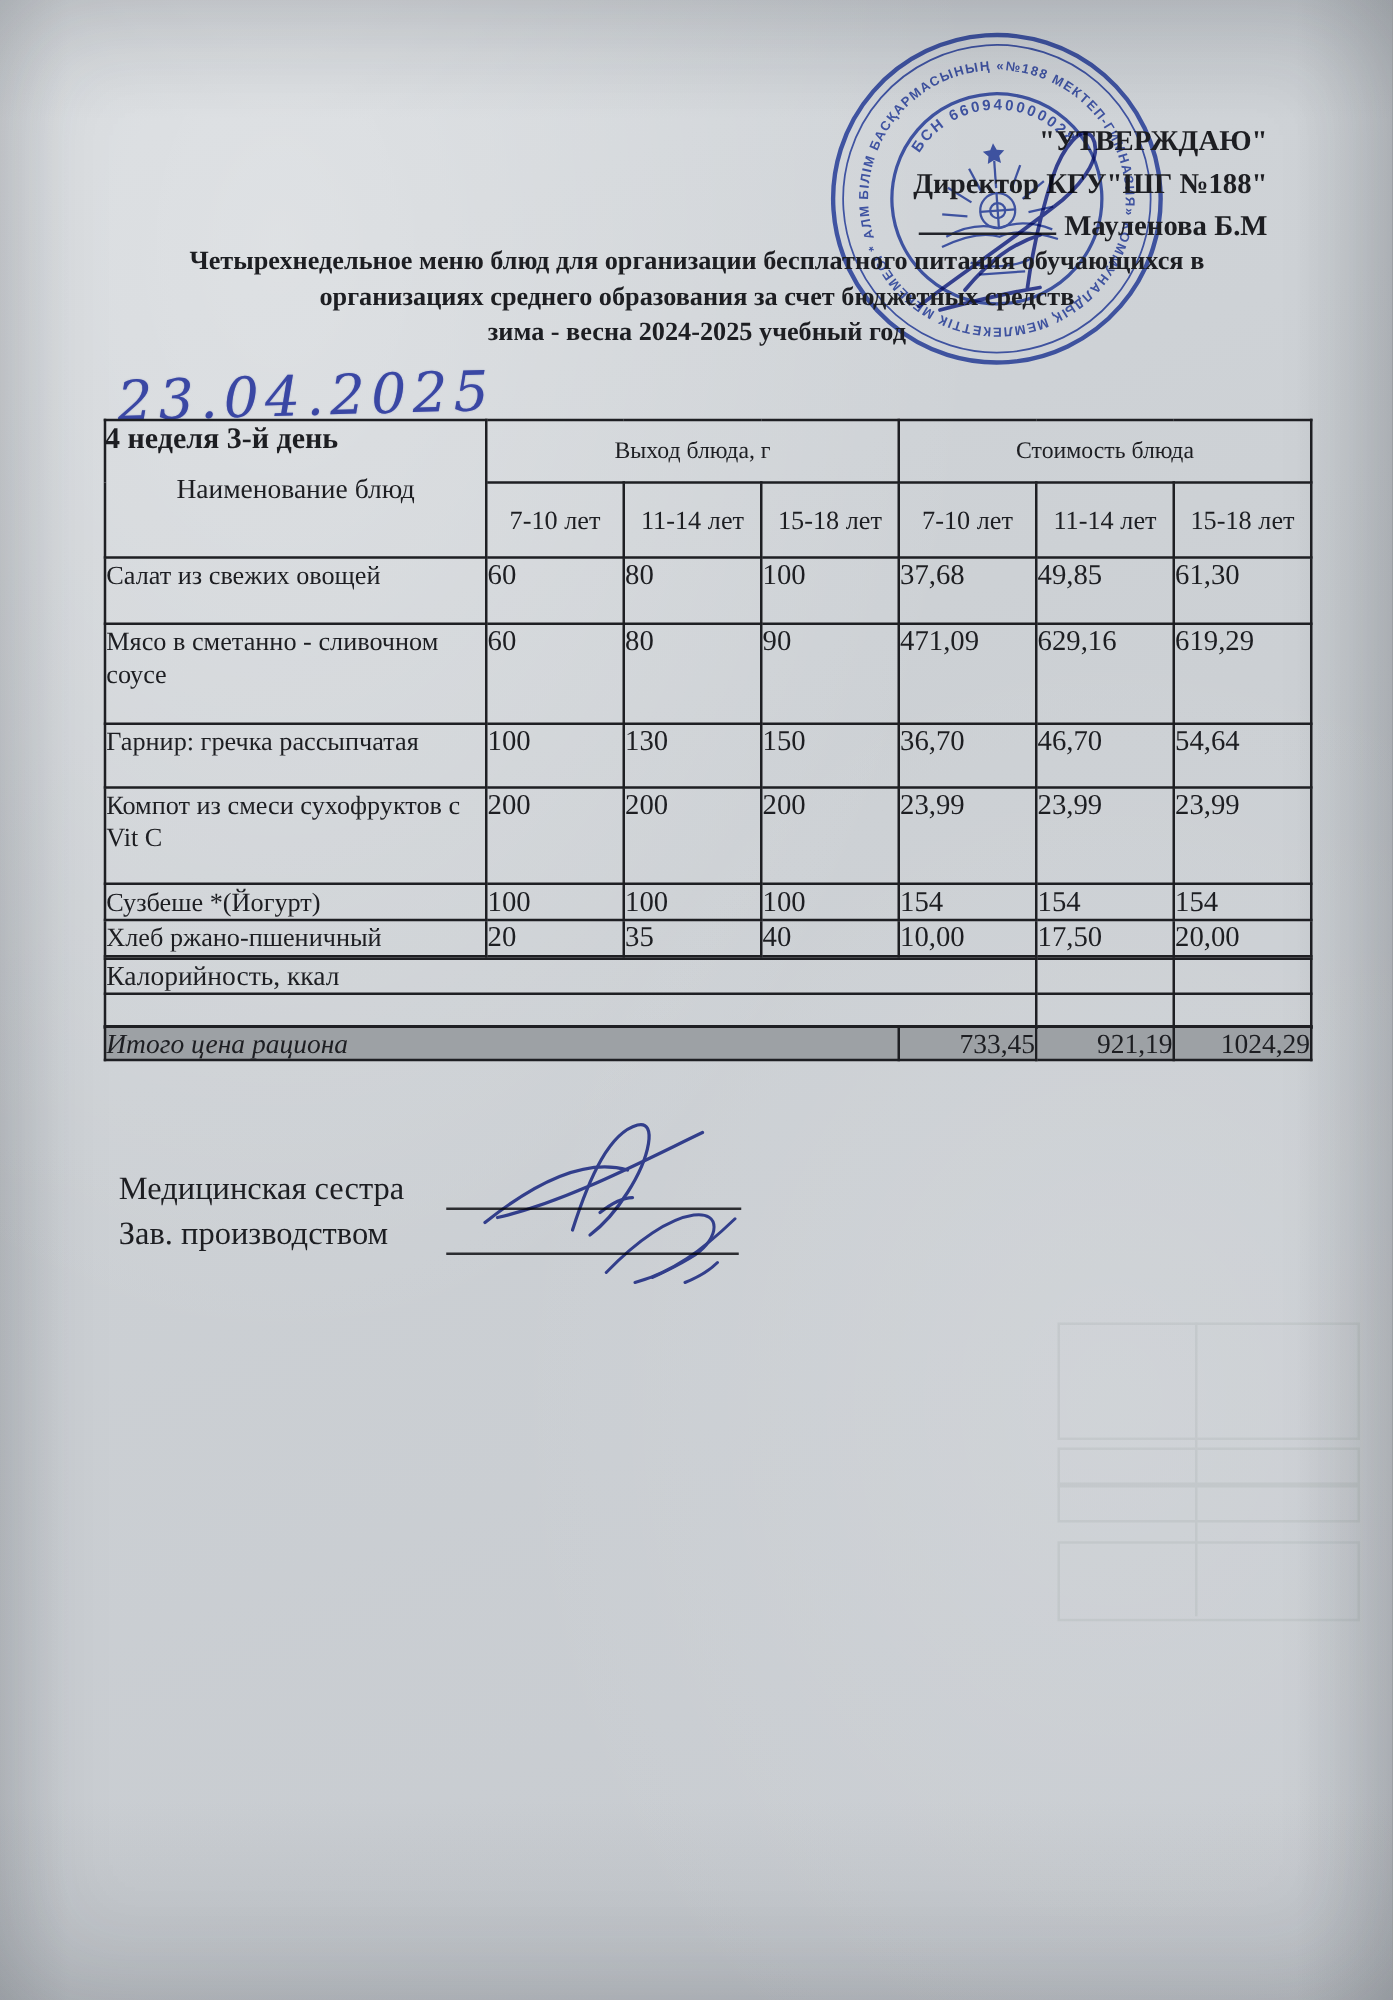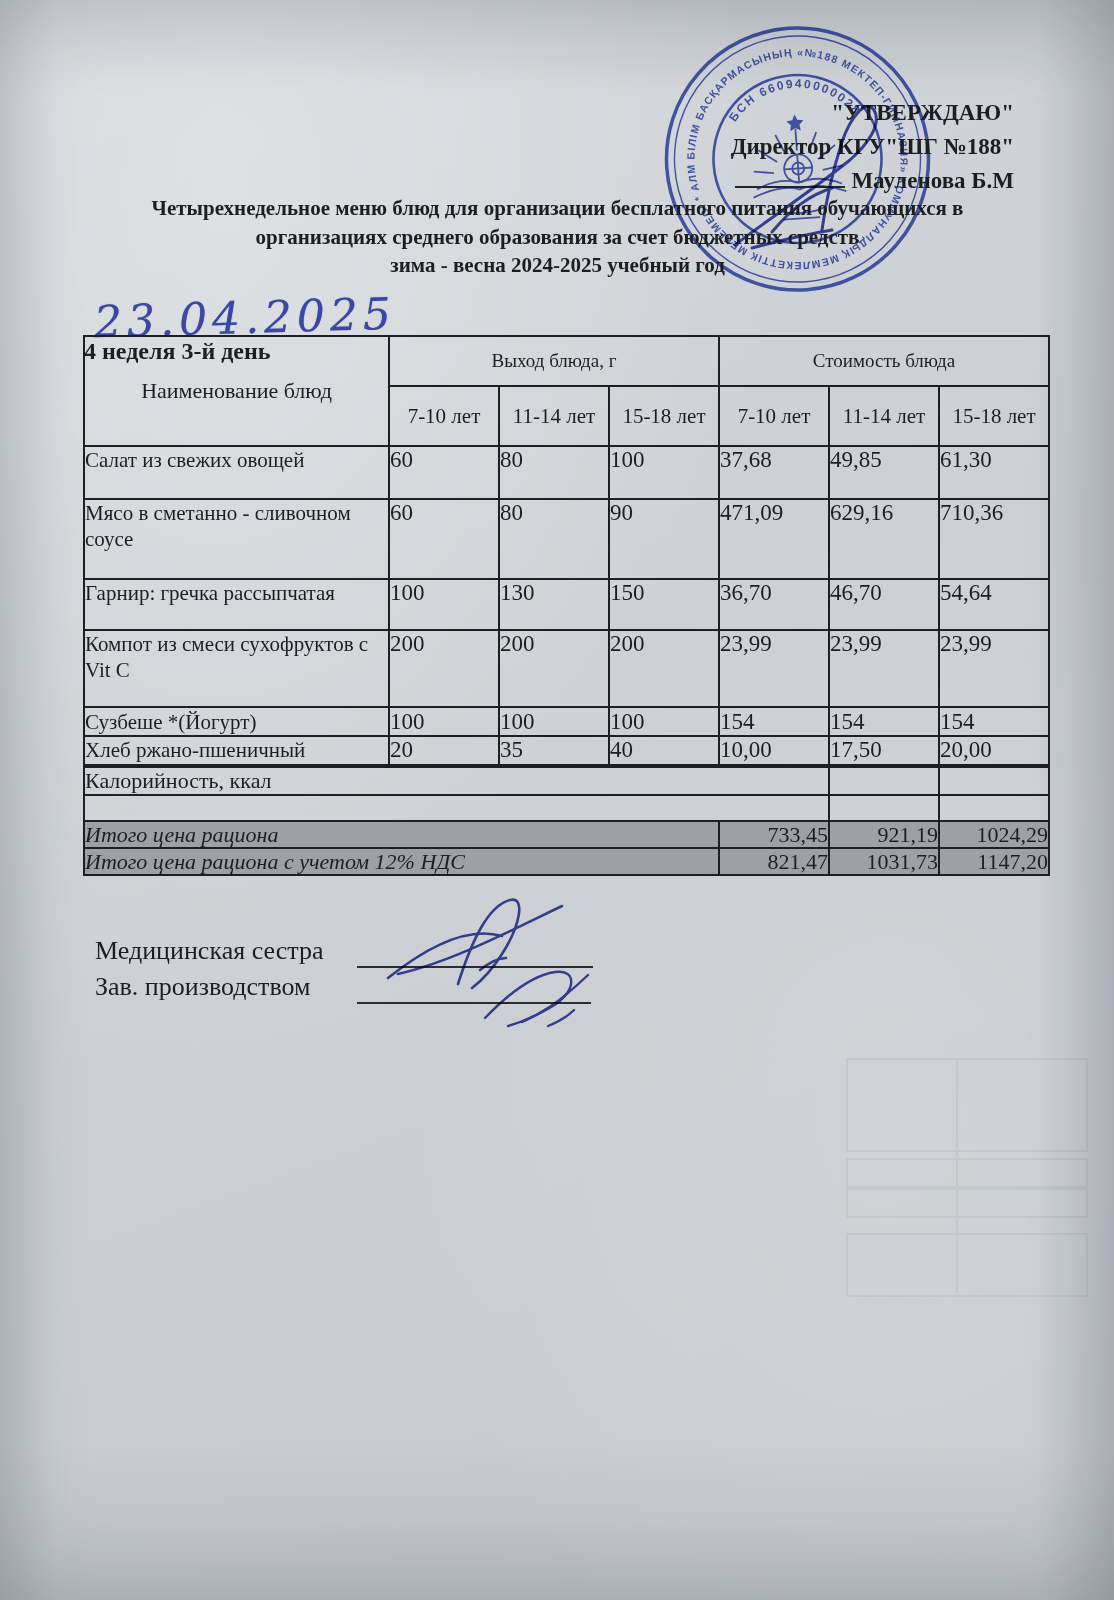--- a/index.html
+++ b/index.html
@@ -171,21 +171,21 @@
       <td class="cell-num">61,30</td>
     </tr>
     <tr style="height:80px">
       <td class="cell-name">Мясо в сметанно - сливочном
 соусе</td>
       <td class="cell-num">60</td>
       <td class="cell-num">80</td>
       <td class="cell-num">90</td>
       <td class="cell-num">471,09</td>
       <td class="cell-num">629,16</td>
-      <td class="cell-num">710,36</td>
+      <td class="cell-num">619,29</td>
     </tr>
     <tr style="height:51px">
       <td class="cell-name">Гарнир: гречка рассыпчатая</td>
       <td class="cell-num">100</td>
       <td class="cell-num">130</td>
       <td class="cell-num">150</td>
       <td class="cell-num">36,70</td>
       <td class="cell-num">46,70</td>
       <td class="cell-num">54,64</td>
     </tr>
@@ -247,26 +247,20 @@
         <col style="width:110px">
         <col style="width:110px">
       </colgroup>
     <tbody>
         <tr class="tot-row" style="height:27px">
       <td class="tot-label">Итого цена рациона</td>
       <td class="tot-num">733,45</td>
       <td class="tot-num">921,19</td>
       <td class="tot-num">1024,29</td>
     </tr>
-    <tr class="tot-row" style="height:27px">
-      <td class="tot-label">Итого цена рациона с учетом 12% НДС</td>
-      <td class="tot-num">821,47</td>
-      <td class="tot-num">1031,73</td>
-      <td class="tot-num">1147,20</td>
-    </tr>
   </tbody>
     </table>
 
   <div class="abs sig-label" style="top:936px">Медицинская сестра</div>
   <div class="abs sig-label" style="top:972px">Зав. производством</div>
   <div class="abs sig-line" style="left:357px; top:966px; width:236px"></div>
   <div class="abs sig-line" style="left:357px; top:1002px; width:234px"></div>
 
   <svg class="abs pen" style="left:340px; top:878px;" width="290" height="160" viewBox="0 0 290 160">
     <g stroke="#2e3da0" stroke-width="2.6" fill="none" stroke-linecap="round" opacity="0.92">

